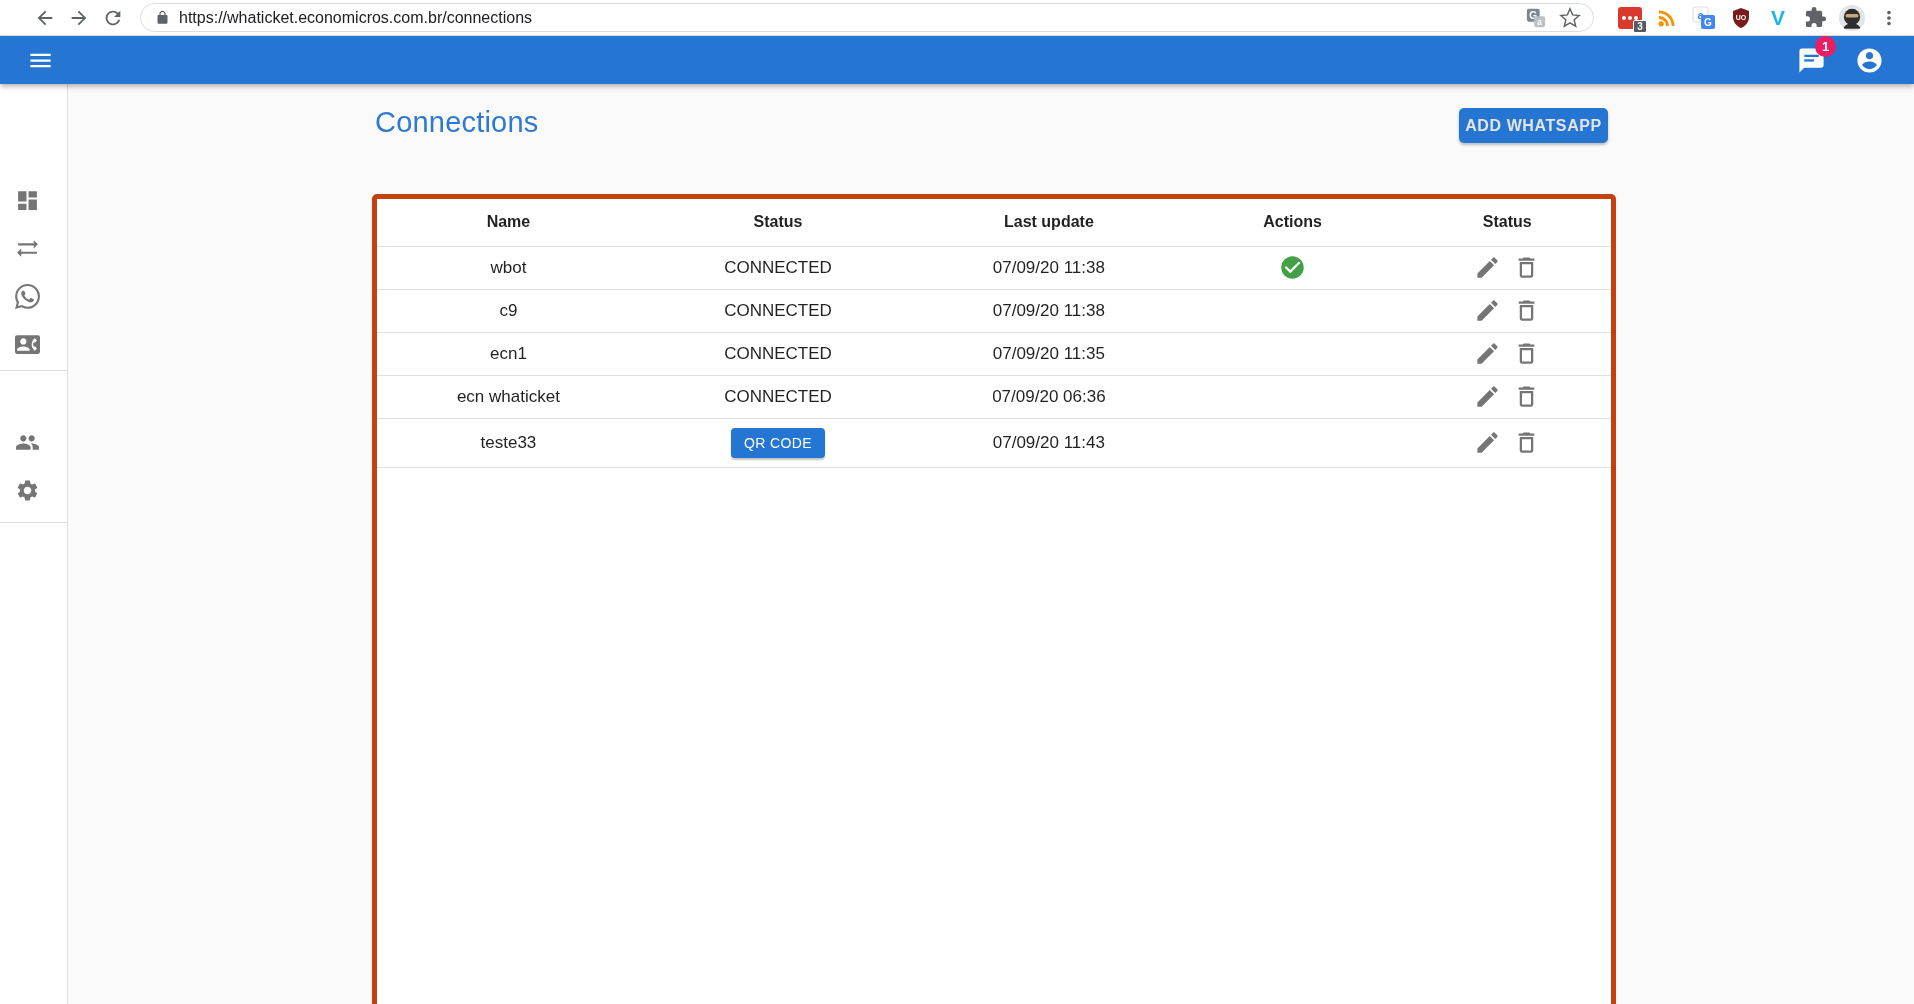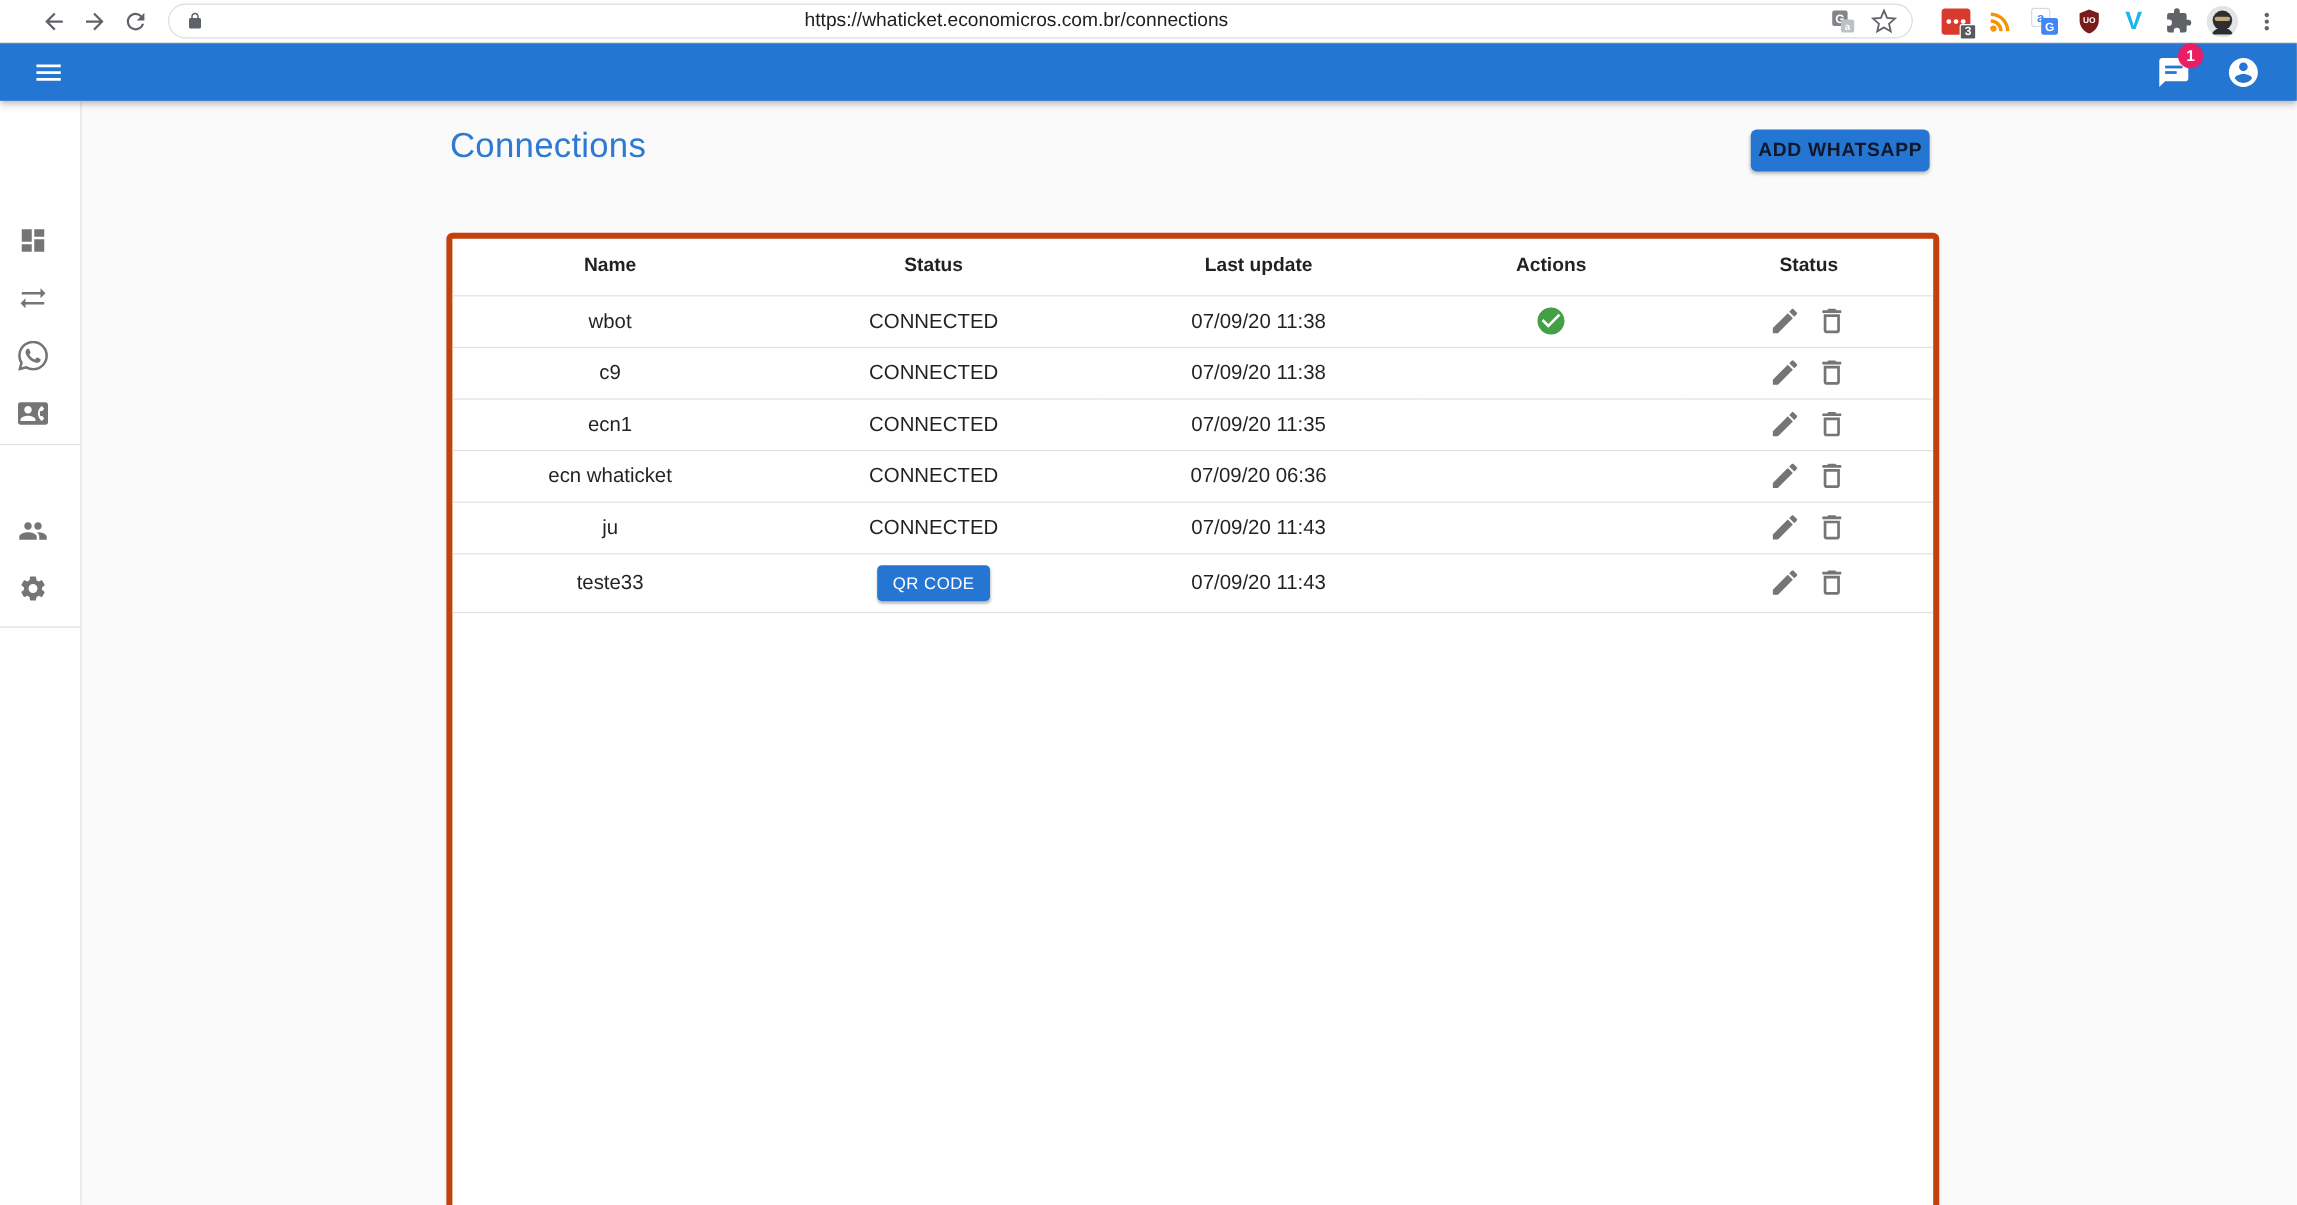--- a/index.html
+++ b/index.html
@@ -10,21 +10,21 @@
   .browser-bar { position:absolute; top:0; left:0; width:1914px; height:36px;
     background:#fff; border-bottom:1px solid #dcdee0; display:flex; align-items:center;
     padding:0 10px 0 28px; }
   .nav-btn { width:34px; height:34px; display:flex; align-items:center; justify-content:center;
     border-radius:50%; flex:0 0 auto; }
   .nav-btn svg { width:22px; height:22px; fill:#5f6368; }
   .omnibox { flex:1 1 auto; height:29px; margin:0 14px 0 10px; background:#fff;
     border:1px solid #dadce0; border-radius:15px; display:flex; align-items:center;
     padding:0 10px 0 14px; min-width:0; }
   .omnibox svg.lock { width:15px; height:15px; fill:#5f6368; flex:0 0 auto; margin-right:9px; }
-  .url-text { flex:1 1 auto; font-size:16px; color:#202124; white-space:nowrap; overflow:hidden;text-align:center; }
+  .url-text { flex:1 1 auto; font-size:16px; color:#202124; white-space:nowrap; overflow:hidden; }
   .omni-icon { width:26px; height:26px; display:flex; align-items:center; justify-content:center; flex:0 0 auto; margin-left:8px; }
   .ext-row { display:flex; align-items:center; flex:0 0 auto; }
   .ext-icon { width:30px; height:30px; display:flex; align-items:center; justify-content:center;
     position:relative; margin-left:7px; }
   .ext-badge { position:absolute; right:-2px; bottom:0; min-width:14px; height:13px;
     background:#565a5e; color:#fff; font-size:10px; font-weight:bold; border-radius:2px;
     display:flex; align-items:center; justify-content:center; padding:0 2px; border:1px solid #fff; }
   .red-sq { width:24px; height:22px; background:#d83a2d; border-radius:3px; display:flex;
     align-items:center; justify-content:center; gap:2px; }
   .red-sq i { width:4px; height:4px; background:#fff; border-radius:50%; display:block; }
@@ -51,21 +51,21 @@
     border-right:1px solid #e0e0e0; }
   .side-icon { position:absolute; left:15px; width:25px; height:25px; display:flex;
     align-items:center; justify-content:center; }
   .side-icon svg { width:25px; height:25px; fill:#757575; }
   .side-divider { position:absolute; left:0; width:67px; height:1px; background:#e0e0e0; }
 
   
   .page-title { position:absolute; left:375px; top:106px; font-size:29px; font-weight:400;
     color:#2f79d3; letter-spacing:.2px; }
   .add-btn { position:absolute; left:1459px; top:108px; width:149px; height:35px;
-    background:#2576d2; color:#0f172a; border:none; border-radius:5px; font-size:16px;
+    background:#2576d2; color:#e5e5e5; border:none; border-radius:5px; font-size:16px;
     font-weight:bold; letter-spacing:.6px; font-family:inherit; cursor:pointer;
     box-shadow:0 2px 3px rgba(0,0,0,.25); }
   .card { position:absolute; left:372px; top:157px; width:1244px; height:831px; background:#fff;
     border:5px solid #c2410c; border-radius:5px; box-shadow:0 1px 2px rgba(0,0,0,.07);
     overflow:hidden;margin-top:37px; }
   table { width:100%; border-collapse:collapse; }
   th { height:47px; font-size:16px; font-weight:bold; color:rgba(0,0,0,.87);
     text-align:center; border-bottom:1px solid #e0e0e0; }
   td { height:43px; font-size:17px; color:rgba(0,0,0,.87); text-align:center;
     border-bottom:1px solid #e0e0e0; padding:2px 0; }
@@ -356,47 +356,20 @@
       </span>
       <span class="action-btn">
         <svg viewBox="0 0 24 24">
                 <path fill-rule="evenodd" d="M15.5 4l-1-1h-5l-1 1H5v2h14V4zM6 19c0 1.1.9 2 2 2h8c1.1 0 2-.9 2-2V7H6v12zM8 9h8v10H8V9z"></path>
               </svg>
       </span>
     </td>
   </tr>
 
 
-  <tr>
-    <td>ju</td>
-    <td>
-      <span>CONNECTED</span>
-      
-    </td>
-    <td>07/09/20 11:43</td>
-    <td>
-      <span class="check-icon" style="visibility: hidden;">
-        <svg viewBox="0 0 24 24">
-                <path d="M12 2C6.48 2 2 6.48 2 12s4.48 10 10 10 10-4.48 10-10S17.52 2 12 2zm-2 15l-5-5 1.41-1.41L10 14.17l7.59-7.59L19 8l-9 9z"></path>
-              </svg>
-      </span>
-    </td>
-    <td>
-      <span class="action-btn">
-        <svg viewBox="0 0 24 24">
-                <path d="M3 17.25V21h3.75L17.81 9.94l-3.75-3.75L3 17.25zM20.71 7.04c.39-.39.39-1.02 0-1.41l-2.34-2.34c-.39-.39-1.02-.39-1.41 0l-1.83 1.83 3.75 3.75 1.83-1.83z"></path>
-              </svg>
-      </span>
-      <span class="action-btn">
-        <svg viewBox="0 0 24 24">
-                <path fill-rule="evenodd" d="M15.5 4l-1-1h-5l-1 1H5v2h14V4zM6 19c0 1.1.9 2 2 2h8c1.1 0 2-.9 2-2V7H6v12zM8 9h8v10H8V9z"></path>
-              </svg>
-      </span>
-    </td>
-  </tr>
 
   <tr style="height: 49px;">
     <td>teste33</td>
     <td>
       
       <button class="qr-btn">QR CODE</button>
     </td>
     <td>07/09/20 11:43</td>
     <td>
       <span class="check-icon" style="visibility: hidden;">

